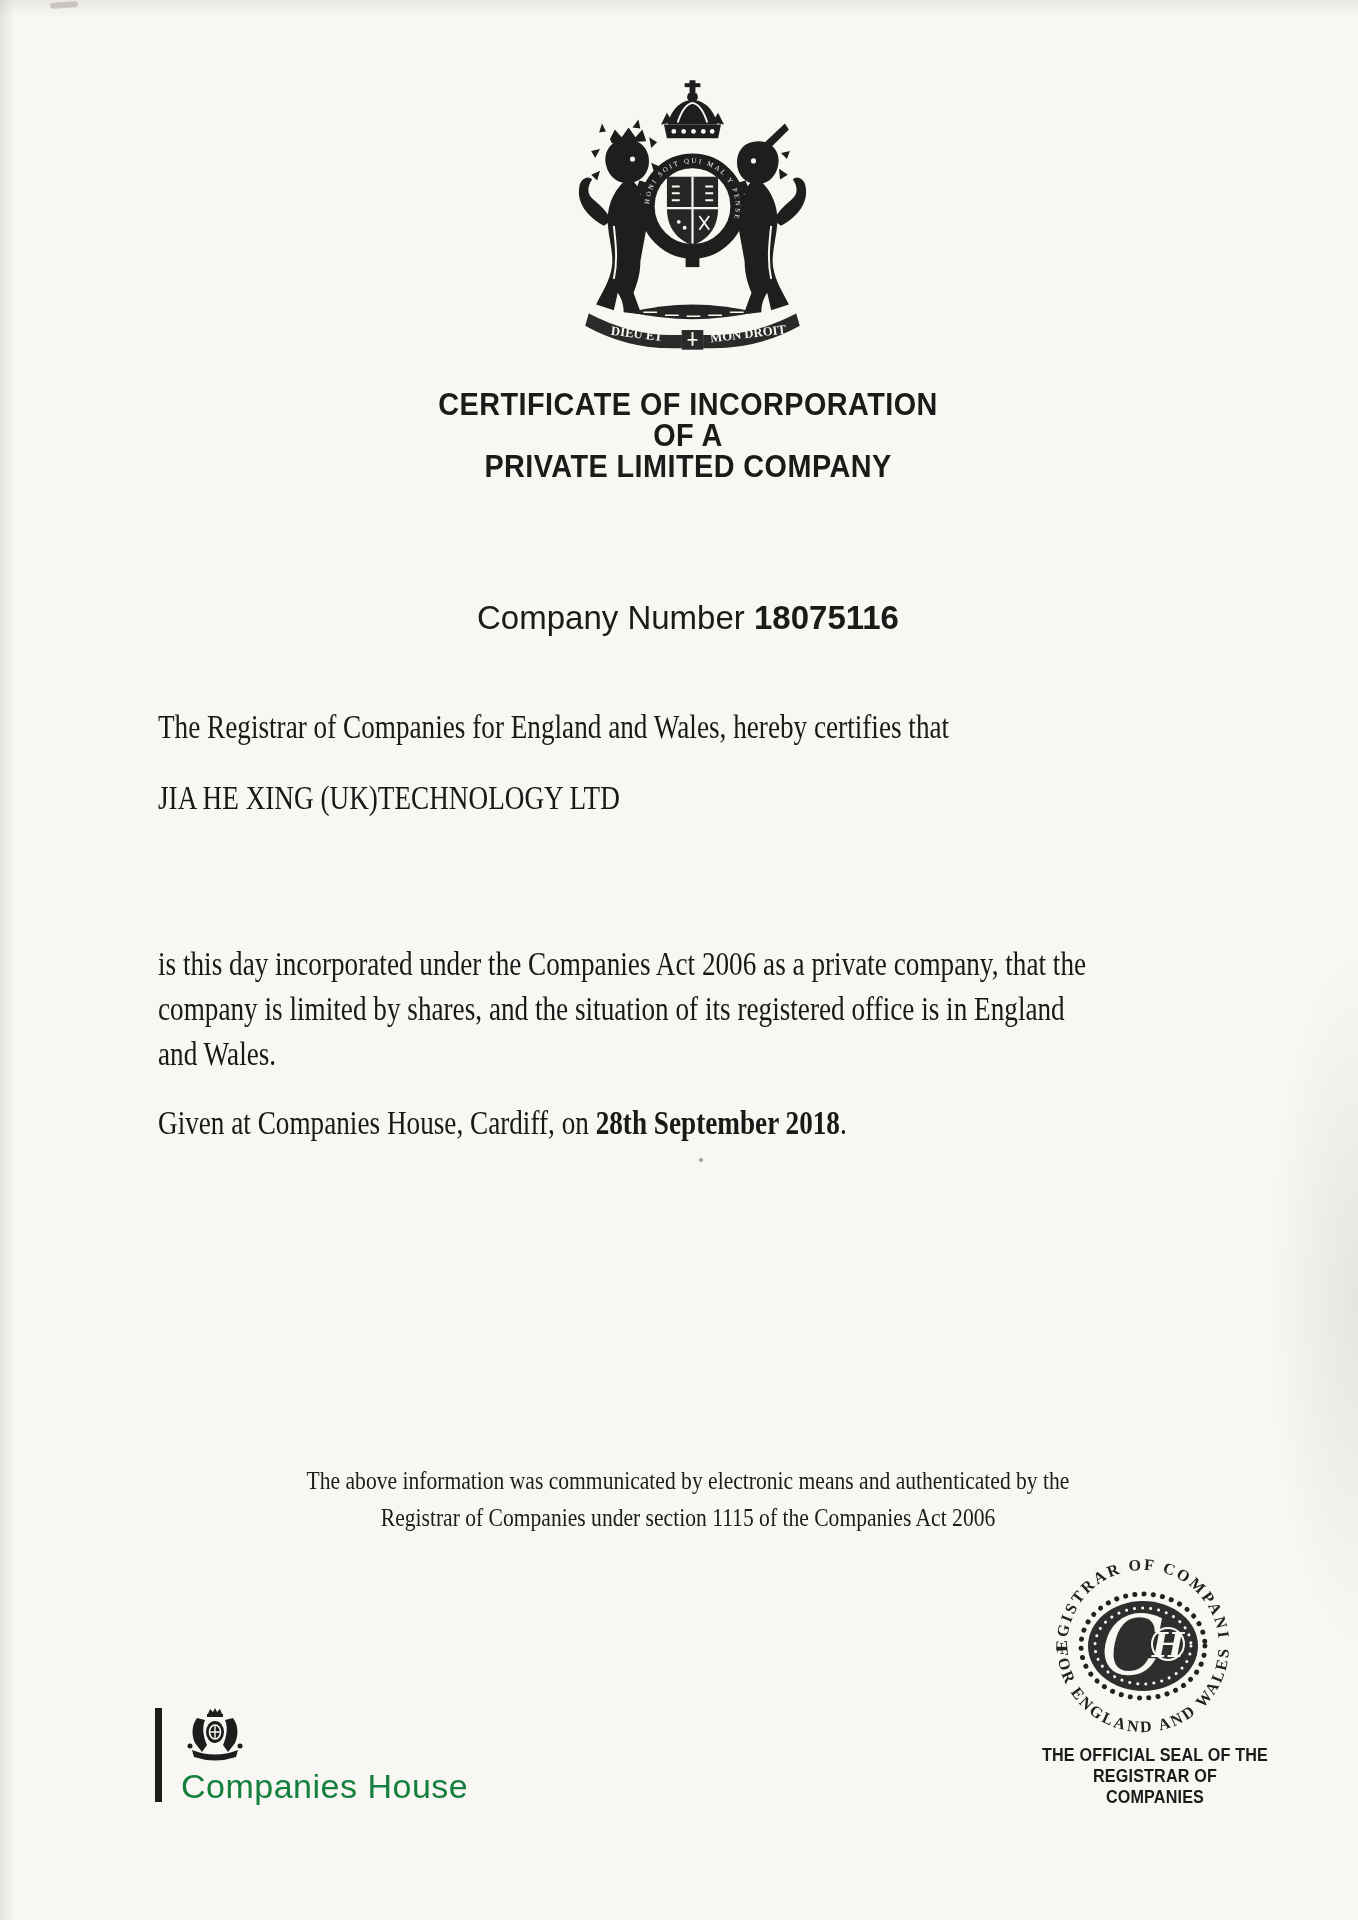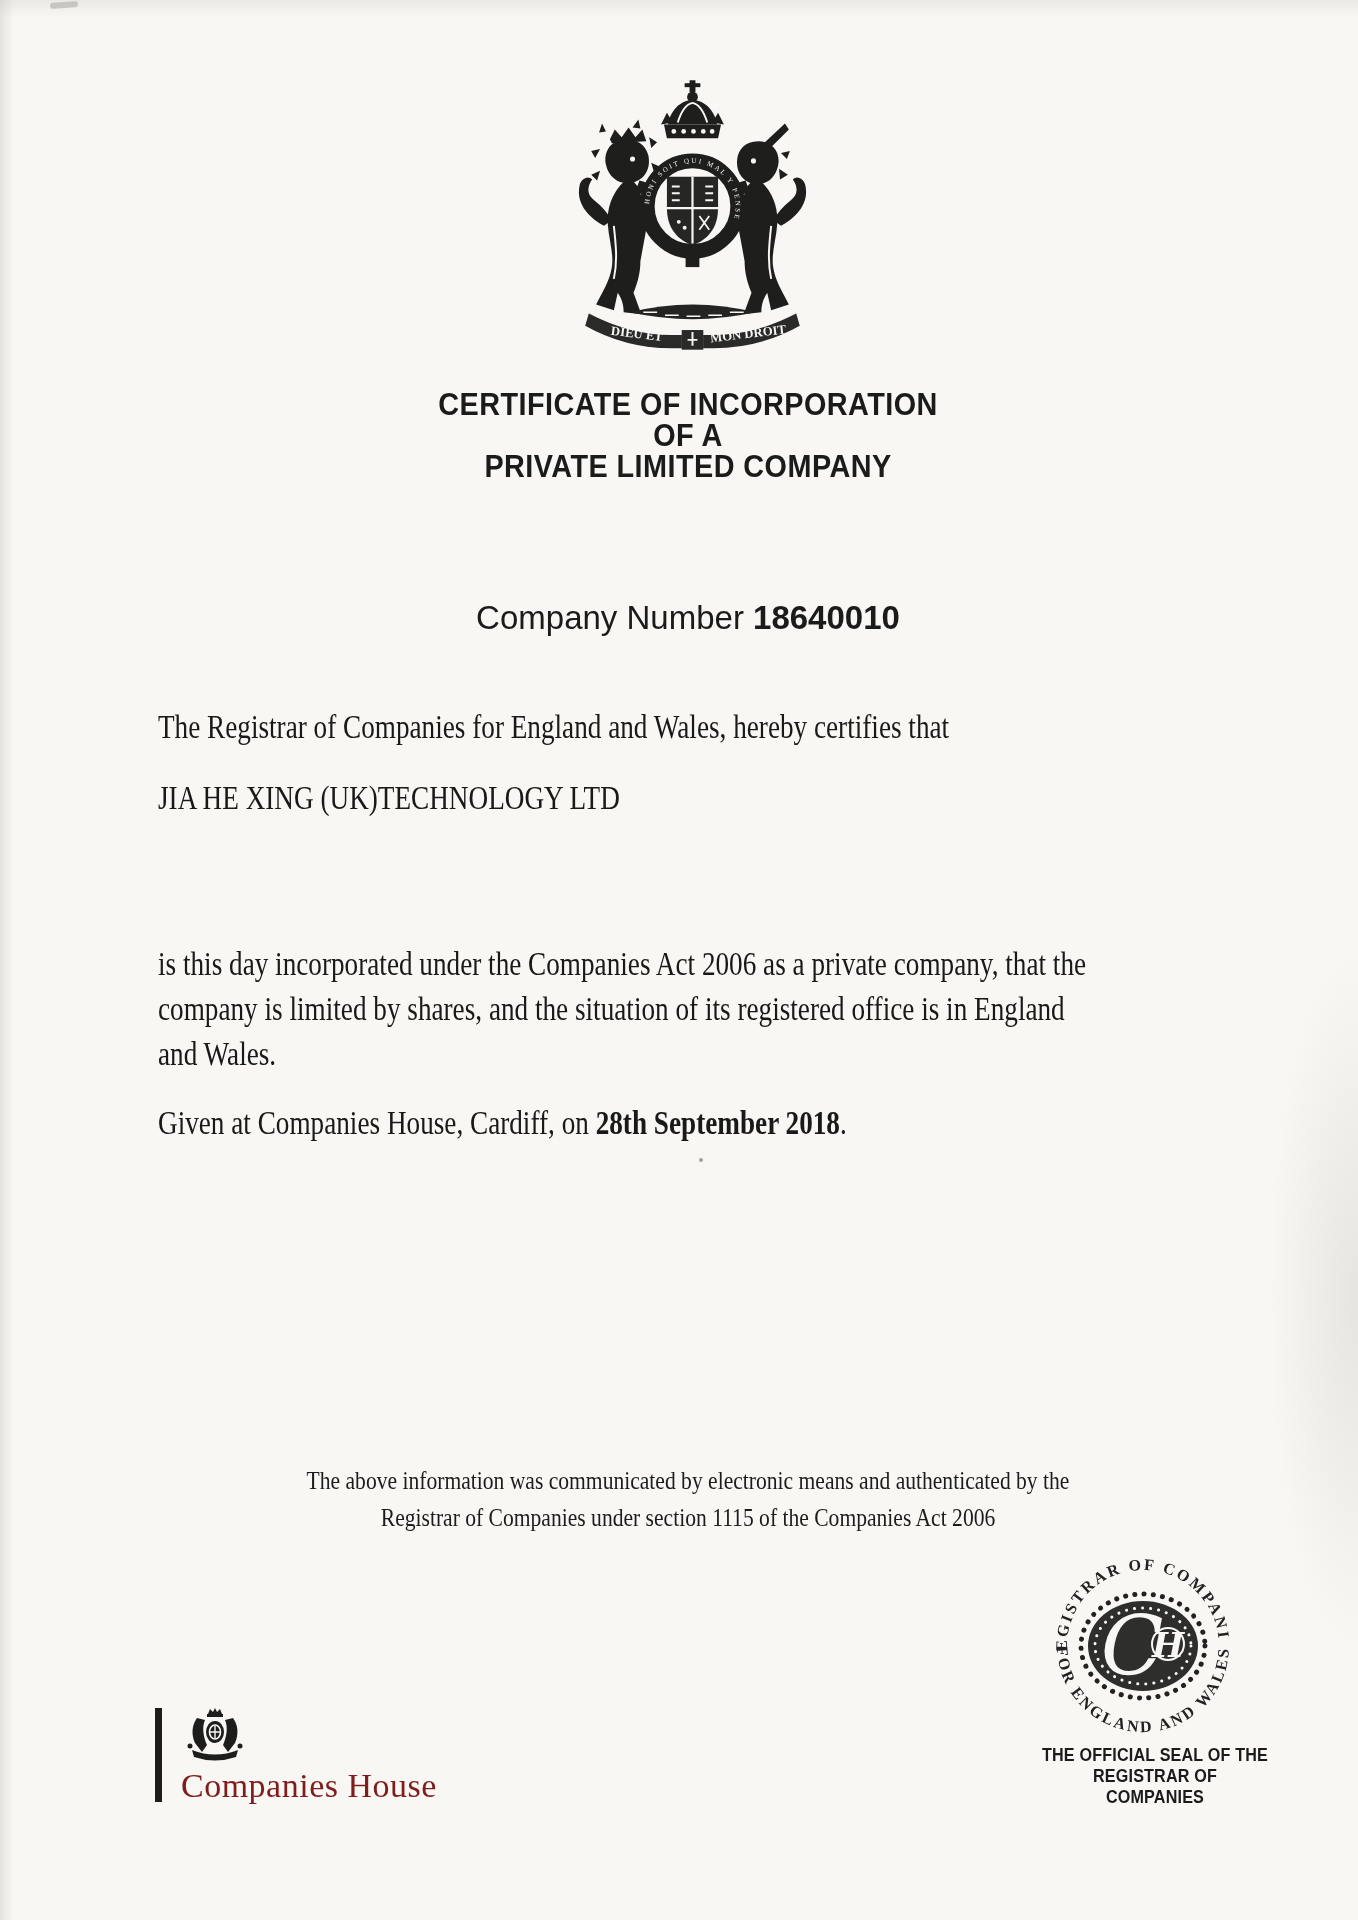--- a/index.html
+++ b/index.html
@@ -84,24 +84,24 @@
     font-size:19px;
     line-height:21px;
     letter-spacing:.2px;
     transform:scaleX(.85);
     color:#1b1b1a;
   }
 
   .ch-bar{left:155px;top:1708px;width:7px;height:94px;background:#1d1d1c;}
   .ch-logo-text{
     left:181px;top:1767px;
-    font-family:Liberation Serif, serif;
+    font-family:Liberation Sans, sans-serif;
     font-size:34px;
     letter-spacing:.5px;
-    color:#7f1d1d;
+    color:#15803d;
     white-space:nowrap;
   }
 </style>
 </head>
 <body>
 
 <div class="page">
 
   <div class="scan-shade-top"></div>
   <div class="scan-shade-left"></div>
@@ -181,21 +181,21 @@
     </g>
   </svg>
 
   <div class="abs center-col doc-title">
     <div>CERTIFICATE OF INCORPORATION</div>
     <div>OF A</div>
     <div>PRIVATE LIMITED COMPANY</div>
   </div>
 
   <div class="abs center-col company-number">
-    <span>Company Number </span><b>18640010</b>
+    <span>Company Number </span><b>18075116</b>
   </div>
 
   <div class="abs body-line" style="top:710px;">The Registrar of Companies for England and Wales, hereby certifies that</div>
 
   <div class="abs body-line" style="top:781px;">JIA HE XING (UK)TECHNOLOGY LTD</div>
 
   <div class="abs body-par" style="top:941px;">
     <div>is this day incorporated under the Companies Act 2006 as a private company, that the</div>
     <div>company is limited by shares, and the situation of its registered office is in England</div>
     <div>and Wales.</div>

